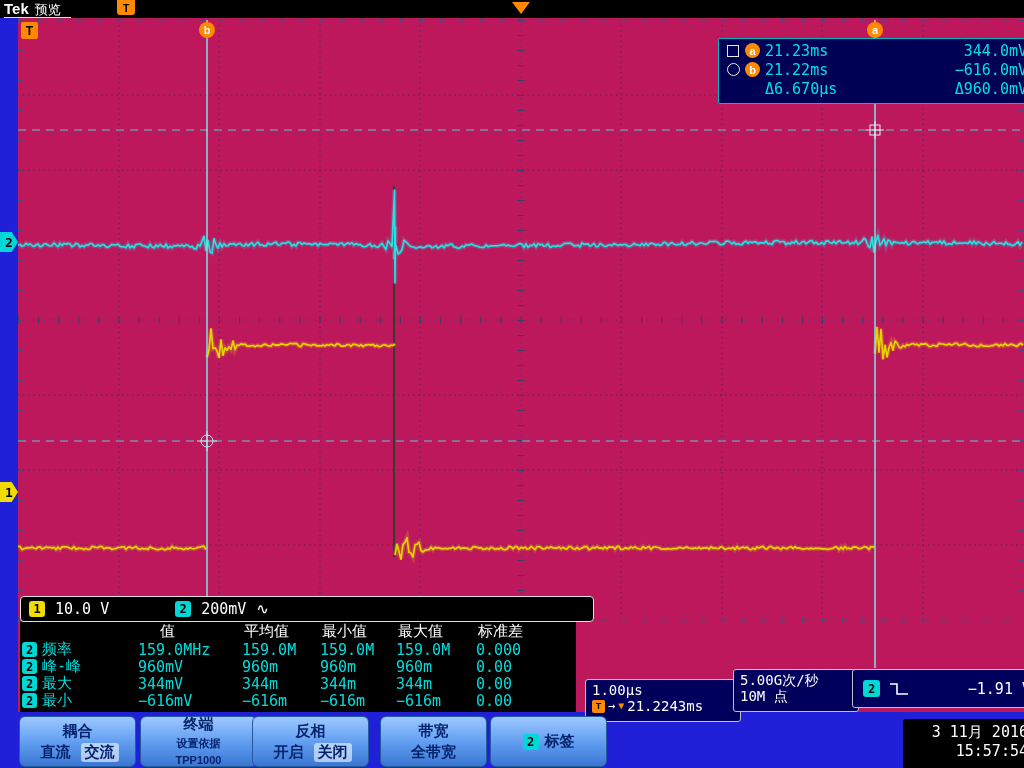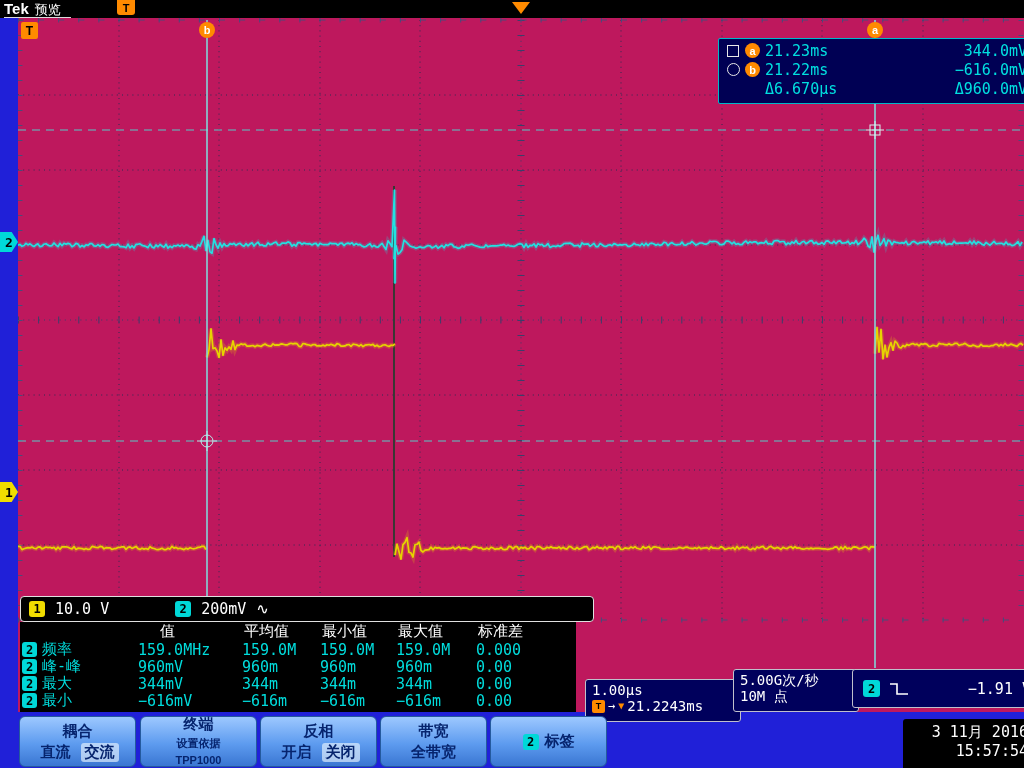--- a/index.html
+++ b/index.html
@@ -268,21 +268,21 @@
     <div class="opt-row">
       <span class="opt">直流</span>
       <span class="opt sel">交流</span>
     </div>
   </div>
   <div class="btn" style="left:140px;width:115px;">
     <div>终端</div>
     <div class="b-small">设置依据</div>
     <div class="b-small">TPP1000</div>
   </div>
-  <div class="btn" style="left:260px;width:115px;">
+  <div class="btn" style="left:252px;width:115px;">
     <div>反相</div>
     <div class="opt-row">
       <span class="opt">开启</span>
       <span class="opt sel">关闭</span>
     </div>
   </div>
   <div class="btn" style="left:380px;width:105px;">
     <div>带宽</div>
     <div>全带宽</div>
   </div>

